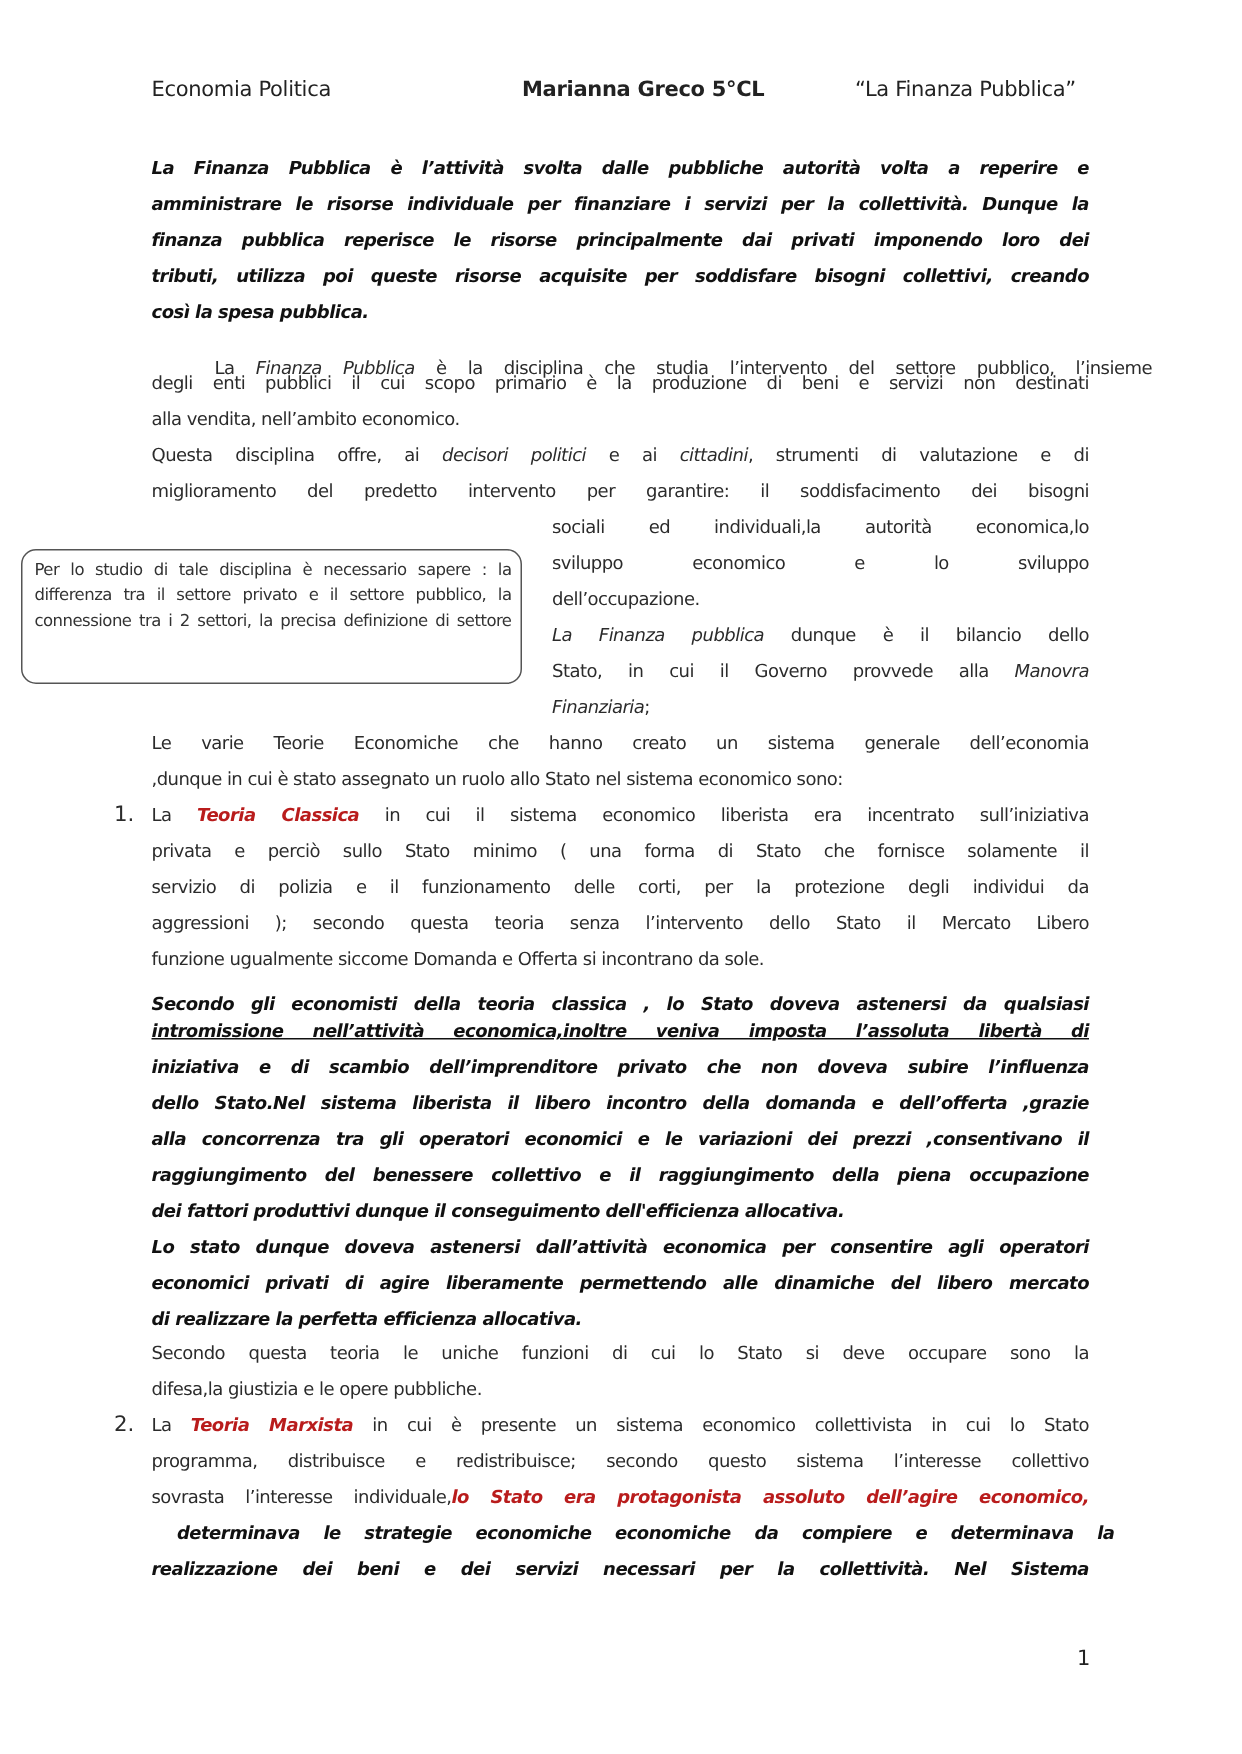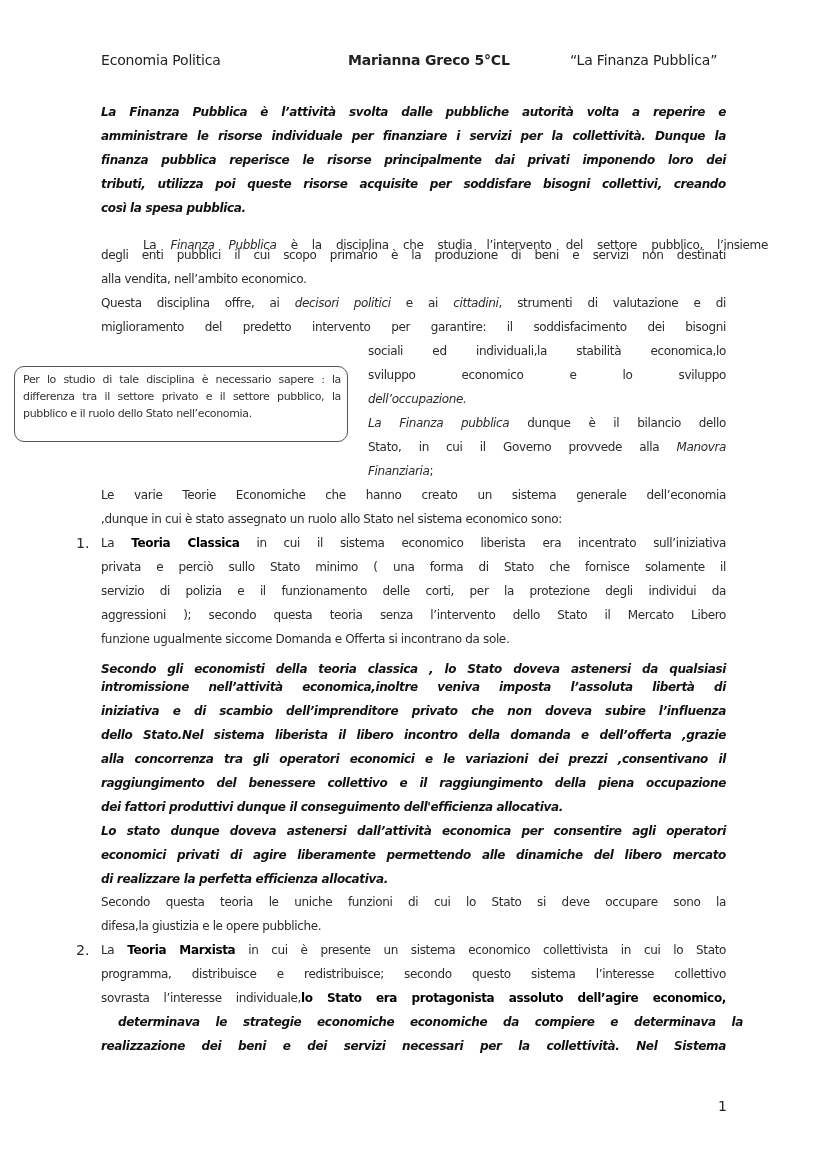--- a/index.html
+++ b/index.html
@@ -5,24 +5,24 @@
   html, body { margin: 0; padding: 0; background: #ffffff; }
   body {
     width: 828px; height: 1169px; position: relative; overflow: hidden;
     font-family: "DejaVu Sans", sans-serif; color: #2b2b2b;
   }
   .hdr { position: absolute; top: 52px; font-size: 14px; color: #222; letter-spacing: -0.2px; }
   .line { position: absolute; left: 101px; width: 625px; font-size: 12px; line-height: 24px; white-space: nowrap; text-align: justify; text-align-last: justify; letter-spacing: -0.35px; }
   .line.last { text-align-last: left; }
   .b { font-weight: bold; font-style: italic; color: #111; }
   .i { font-style: italic; }
-  .bi { font-weight: bold; color: #000000; }
+  .bi { font-weight: bold; font-style: italic; color: #b91c1c; }
   .narrow { left: 368px; width: 358px; }
   .sidebox {
-    position: absolute; left: 14px; top: 366px; width: 334px; height: 76px;
+    position: absolute; left: 14px; top: 366px; width: 334px; height: 90px;
     border: 1.5px solid #555; border-radius: 10px; padding: 4px 6px 0 8px; box-sizing: border-box;
     font-size: 11px; line-height: 17px; color: #333; letter-spacing: -0.35px;
   }
   .sidebox .sl { white-space: nowrap; text-align: justify; text-align-last: justify; }
   .sidebox .sl.last { text-align-last: left; }
   .num { position: absolute; left: 76px; font-size: 14.2px; line-height: 24px; }
   .pagenum { position: absolute; left: 718px; top: 1098px; font-size: 14px; color: #222; }
 </style>
 </head>
 <body>
@@ -41,52 +41,52 @@
 
 <div>
   <div class="line" style="top:233px;margin-left:42px;"><span>La </span><span class="i">Finanza Pubblica</span><span> è la disciplina che studia l’intervento del settore pubblico, l’insieme</span></div>
   <div class="line" style="top:243px;">degli enti pubblici il cui scopo primario è la produzione di beni e servizi non destinati</div>
   <div class="line last" style="top:267px;">alla vendita, nell’ambito economico.</div>
 </div>
 
 <div>
   <div class="line" style="top:291px;"><span>Questa disciplina offre, ai </span><span class="i">decisori politici</span><span> e ai </span><span class="i">cittadini</span><span>, strumenti di valutazione e di</span></div>
   <div class="line" style="top:315px;">miglioramento del predetto intervento per garantire: il soddisfacimento dei bisogni</div>
-  <div class="line narrow" style="top:339px;">sociali ed individuali,la stabilità economica,lo</div>
+  <div class="line narrow" style="top:339px;">sociali ed individuali,la autorità economica,lo</div>
   <div class="line narrow" style="top:363px;">sviluppo economico e lo sviluppo</div>
-  <div class="line narrow last" style="top:387px;font-style:italic;">dell’occupazione.</div>
+  <div class="line narrow last" style="top:387px;">dell’occupazione.</div>
 </div>
 
 <div>
   <div class="line narrow" style="top:411px;"><span class="i">La Finanza pubblica</span><span> dunque è il bilancio dello</span></div>
   <div class="line narrow" style="top:435px;"><span>Stato, in cui il Governo provvede alla </span><span class="i">Manovra</span></div>
   <div class="line narrow last" style="top:459px;"><span class="i">Finanziaria</span><span>;</span></div>
 </div>
 
 <div class="sidebox">
   <div class="sl">Per lo studio di tale disciplina è necessario sapere : la</div>
   <div class="sl">differenza tra il settore privato e il settore pubblico, la</div>
-  <div class="sl last">pubblico e il ruolo dello Stato nell’economia.</div>
+  <div class="sl">connessione tra i 2 settori, la precisa definizione di settore</div>
 </div>
 
 <div>
   <div class="line" style="top:483px;">Le varie Teorie Economiche che hanno creato un sistema generale dell’economia</div>
   <div class="line last" style="top:507px;">,dunque in cui è stato assegnato un ruolo allo Stato nel sistema economico sono:</div>
 </div>
 
 <div>
   <div class="num" style="top:531px;">1.</div>
   <div class="line" style="top:531px;"><span>La </span><span class="bi">Teoria Classica</span><span> in cui il sistema economico liberista era incentrato sull’iniziativa</span></div>
   <div class="line" style="top:555px;">privata e perciò sullo Stato minimo ( una forma di Stato che fornisce solamente il</div>
   <div class="line" style="top:579px;">servizio di polizia e il funzionamento delle corti, per la protezione degli individui da</div>
   <div class="line" style="top:603px;">aggressioni ); secondo questa teoria senza l’intervento dello Stato il Mercato Libero</div>
   <div class="line last" style="top:627px;">funzione ugualmente siccome Domanda e Offerta si incontrano da sole.</div>
 
   <div class="line b" style="top:657px;">Secondo gli economisti della teoria classica , lo Stato doveva astenersi da qualsiasi</div>
-  <div class="line b" style="top:675px;">intromissione nell’attività economica,inoltre veniva imposta l’assoluta libertà di</div>
+  <div class="line b" style="top:675px;text-decoration:underline;">intromissione nell’attività economica,inoltre veniva imposta l’assoluta libertà di</div>
   <div class="line b" style="top:699px;">iniziativa e di scambio dell’imprenditore privato che non doveva subire l’influenza</div>
   <div class="line b" style="top:723px;">dello Stato.Nel sistema liberista il libero incontro della domanda e dell’offerta ,grazie</div>
   <div class="line b" style="top:747px;">alla concorrenza tra gli operatori economici e le variazioni dei prezzi ,consentivano il</div>
   <div class="line b" style="top:771px;">raggiungimento del benessere collettivo e il raggiungimento della piena occupazione</div>
   <div class="line b last" style="top:795px;">dei fattori produttivi dunque il conseguimento dell'efficienza allocativa.</div>
   <div class="line b" style="top:819px;">Lo stato dunque doveva astenersi dall’attività economica per consentire agli operatori</div>
   <div class="line b" style="top:843px;">economici privati di agire liberamente permettendo alle dinamiche del libero mercato</div>
   <div class="line b last" style="top:867px;">di realizzare la perfetta efficienza allocativa.</div>
 
   <div class="line" style="top:890px;">Secondo questa teoria le uniche funzioni di cui lo Stato si deve occupare sono la</div>

